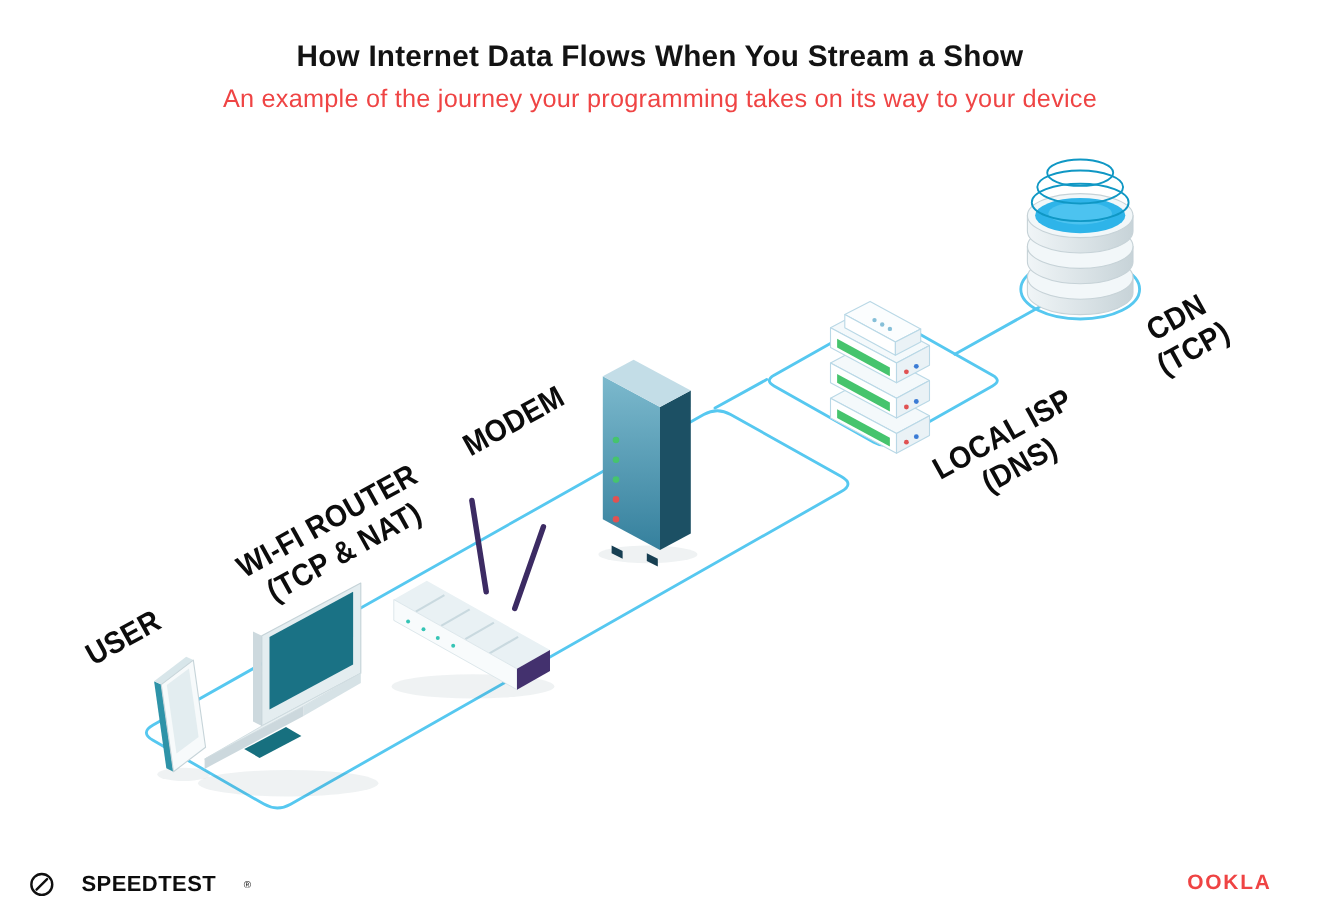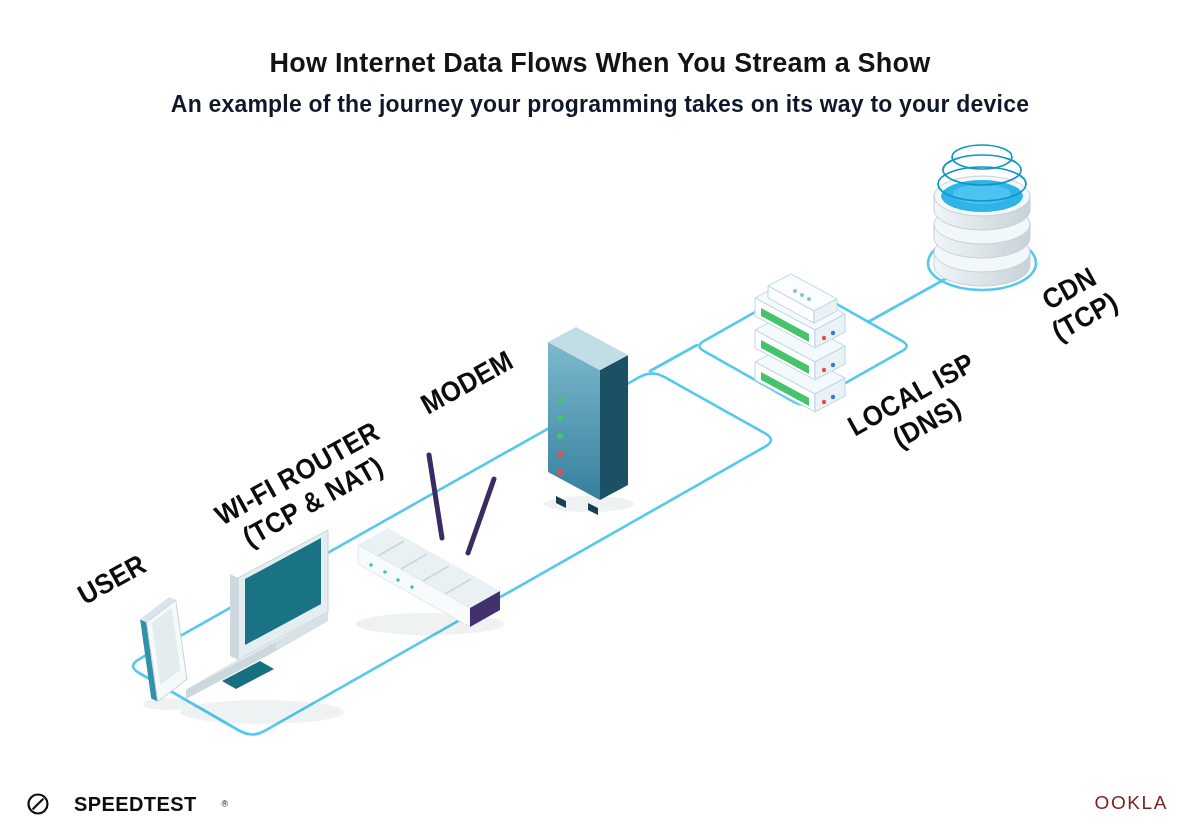--- a/index.html
+++ b/index.html
@@ -1,33 +1,33 @@
 <!DOCTYPE html>
 <html><head>
 <meta charset="utf-8">
 <style>
   html,body{margin:0;padding:0;}
   body{
     width:1200px;height:836px;background:#ffffff;position:relative;overflow:hidden;
     font-family:"Liberation Sans",sans-serif;
   }
   .hdr{position:absolute;top:36px;left:0;width:100%;text-align:center;}
-  .hdr .title{margin:12px;font-size:27px;font-weight:700;color:#131313;letter-spacing:.2px;}
-  .hdr .subtitle{margin:9px 0 0;font-size:23px;font-weight:700;color:#0f172a;letter-spacing:.2px;}
+  .hdr .title{margin:0;font-size:27px;font-weight:700;color:#131313;letter-spacing:.2px;}
+  .hdr .subtitle{margin:9px 0 0;font-size:23px;font-weight:400;color:#ef4444;letter-spacing:.2px;}
   .stage{position:absolute;inset:0;}
   .scene{position:absolute;left:0;top:0;}
   .nl{
     position:absolute;text-align:center;font-weight:700;color:#0c0c0c;
     font-size:28px;line-height:1.13;letter-spacing:.3px;white-space:nowrap;
     transform:rotate(-29deg) scaleX(.92);
   }
   .ft-left{position:absolute;left:26px;bottom:20px;display:flex;align-items:center;gap:24px;}
   .ft-left .txt{font-size:20px;font-weight:700;color:#0d0d0d;letter-spacing:.4px;}
   .reg{font-size:9px;vertical-align:9px;font-weight:400;color:#0d0d0d;margin-left:1px;}
-  .ft-right{position:absolute;right:32px;bottom:22px;font-size:19px;font-weight:400;color:#7f1d1d;letter-spacing:1.6px;}
+  .ft-right{position:absolute;right:44px;bottom:22px;font-size:19px;font-weight:700;color:#ef4444;letter-spacing:1.6px;}
 </style>
 </head>
 <body>
 
 <div class="stage">
 
   <div class="hdr">
     <h1 class="title">How Internet Data Flows When You Stream a Show</h1>
     <p class="subtitle">An example of the journey your programming takes on its way to your device</p>
   </div>

